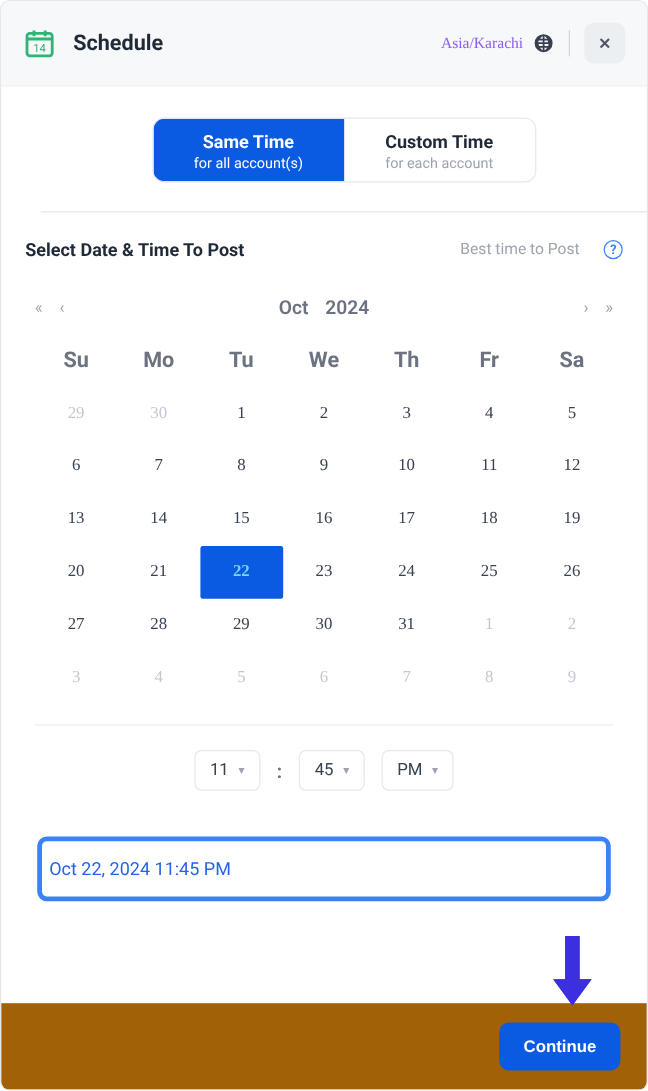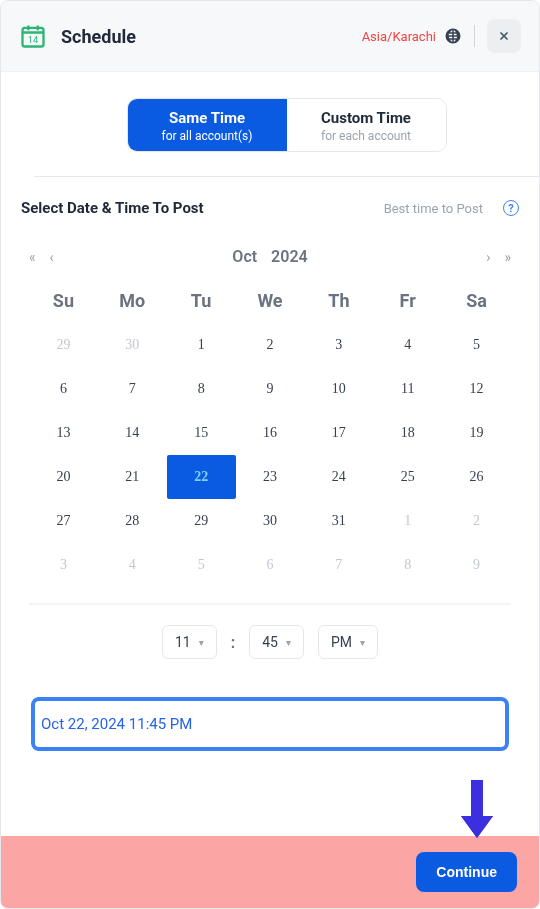--- a/index.html
+++ b/index.html
@@ -29,22 +29,23 @@
       color: #2bb673;
     }
     .header-title {
       font-size: 18px;
       font-weight: 700;
       color: #1f2937;
       flex: 1;
     }
     .tz {
       font-size: 13px;
-      color: #ef4444;
+      color: #8b5cf6;
       margin-right: 8px;
+      font-family: Liberation Serif, serif;
     }
     .globe-icon {
       width: 18px; height: 18px;
       color: #374151;
       margin-right: 12px;
     }
     .vbar { width: 1px; height: 22px; background: #d1d5db; margin-right: 12px; }
     .close-btn {
       width: 34px; height: 34px;
       border-radius: 8px;
@@ -140,21 +141,21 @@
     .date-display {
       margin: 38px 30px 0;
       border: 4px solid #3b82f6; border-radius: 8px;
       padding: 14px 6px;
       color: #2563eb; font-size: 15px;
     }
 
     
     .footer {
       margin-top: auto;
-      background: #fca5a5;
+      background: #a16207;
       padding: 16px 22px;
       display: flex; justify-content: flex-end;
     }
     .continue-btn {
       background: #0a5be1; color: #fff; border: none; border-radius: 8px;
       padding: 12px 20px; font-size: 14px; font-weight: 600; cursor: pointer;
     }
 
     
     .arrow-overlay {

